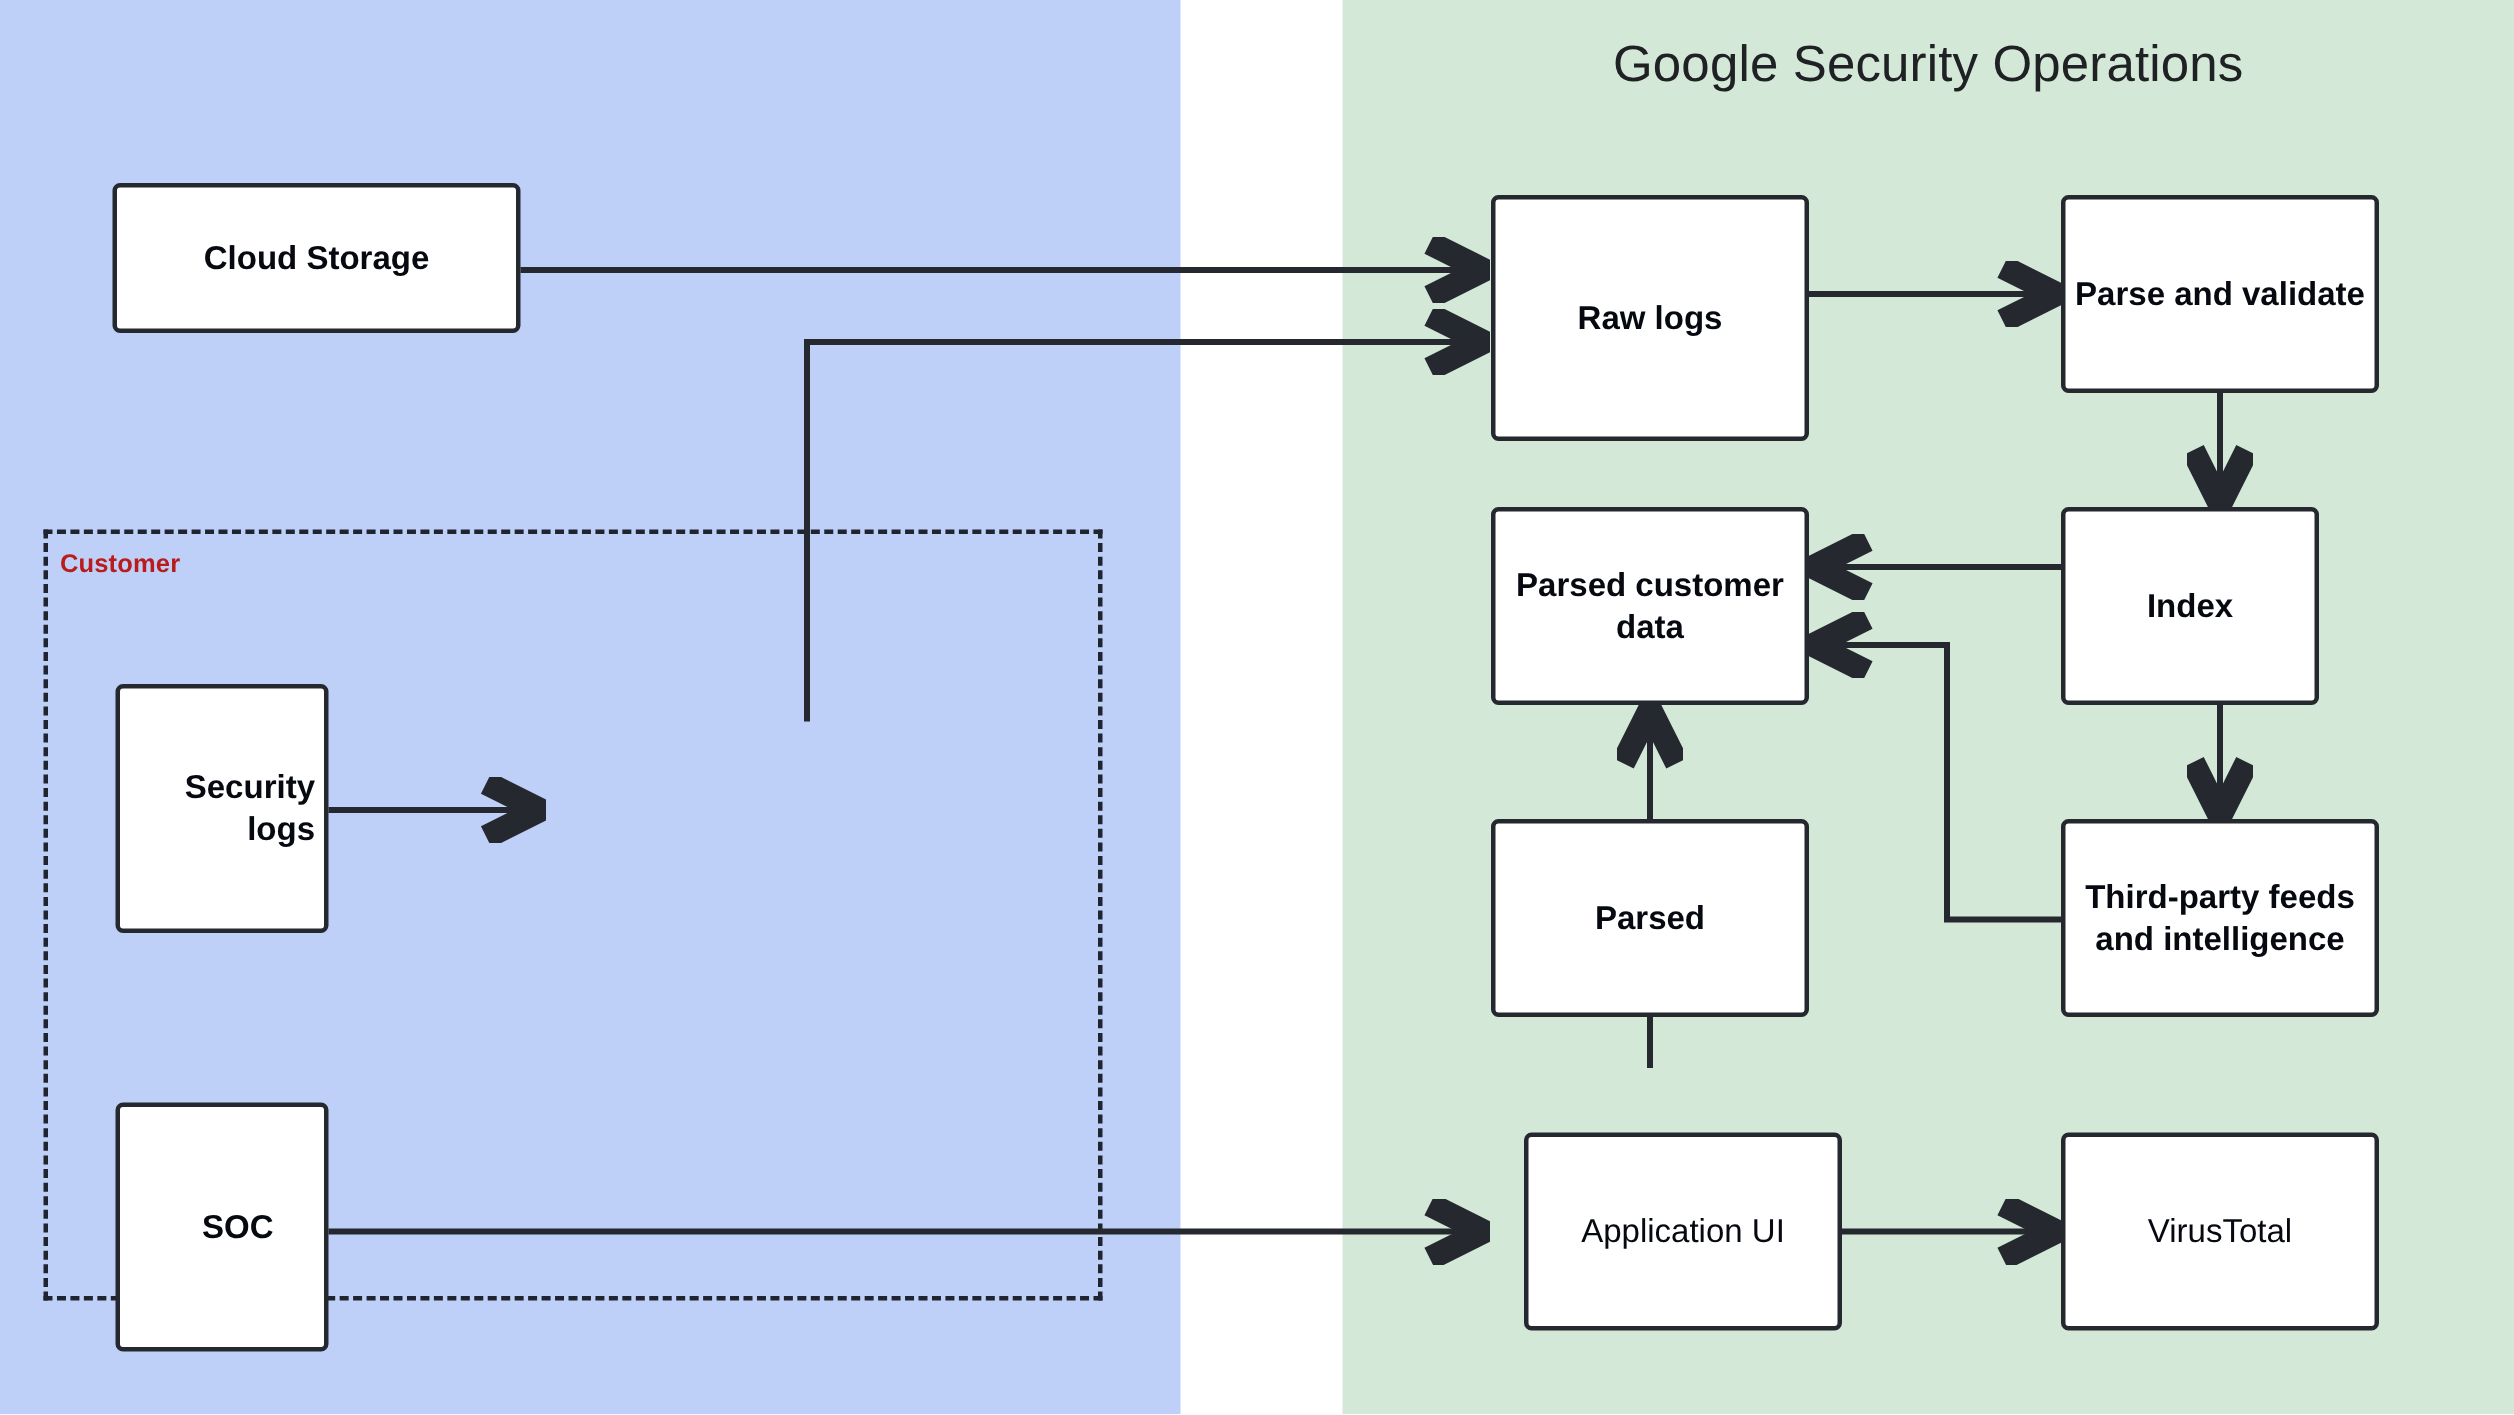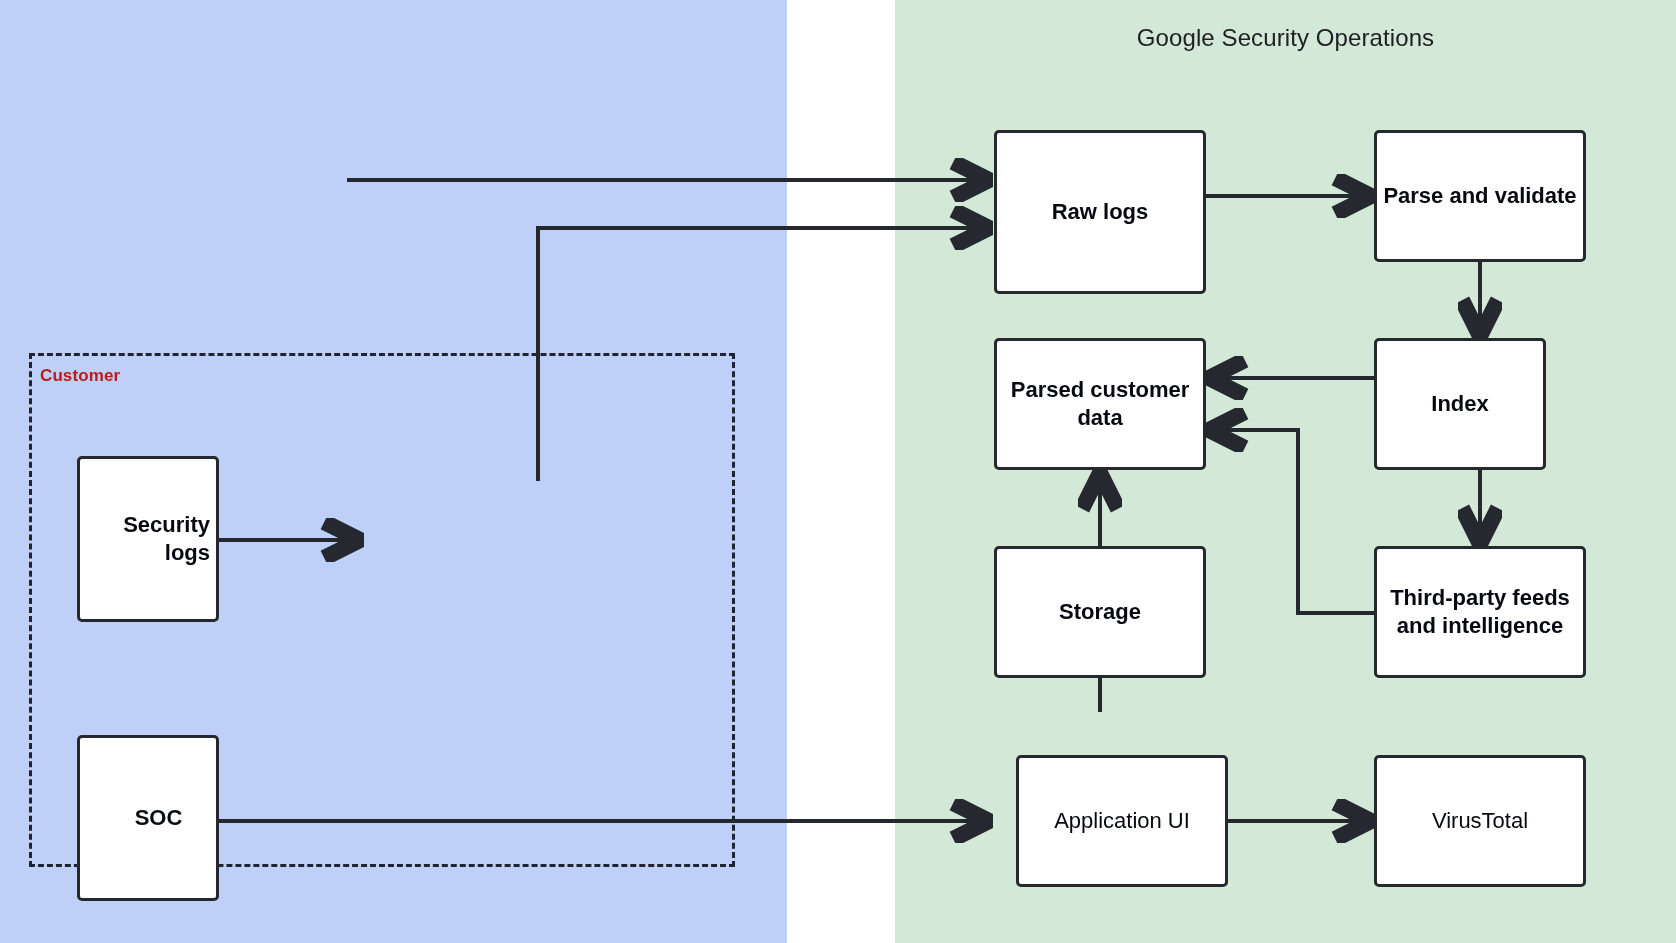--- a/index.html
+++ b/index.html
@@ -29,21 +29,21 @@
     left: 895px;
     width: 781px;
     background: #d4e8d8;
   }
   #panel-title {
     position: absolute;
     left: 895px;
     top: 24px;
     width: 781px;
     text-align: center;
-    font-size: 24px;
+    font-size: 34px;
     font-weight: 400;
     color: #202124;
     letter-spacing: 0.1px;
   }
   #customer-group {
     position: absolute;
     left: 29px;
     top: 353px;
     width: 706px;
     height: 514px;
@@ -132,35 +132,36 @@
 
     <path d="M1100,548 L1100,476" marker-end="url(#ah)"></path>
 
     <path d="M1100,712 L1100,640" marker-end="url(#ah)"></path>
 
     <path d="M219,821 L986,821" marker-end="url(#ah)"></path>
 
     <path d="M1206,821 L1368,821" marker-end="url(#ah)"></path>
   </svg>
 
+  <div class="node" style="left:75px; top:122px; width:272px; height:100px;">Cloud Storage</div>
 
   <div class="node" style="left:77px; top:456px; width:142px; height:166px;text-align:right;">Security logs</div>
 
 
   <div class="node" style="left:77px; top:735px; width:142px; height:166px;padding-left:27px;">SOC</div>
 
   <div class="node" style="left:994px; top:130px; width:212px; height:164px;">Raw logs</div>
 
   <div class="node" style="left:1374px; top:130px; width:212px; height:132px;">Parse and validate</div>
 
   <div class="node" style="left:1374px; top:338px; width:172px; height:132px;">Index</div>
 
   <div class="node" style="left:994px; top:338px; width:212px; height:132px;">Parsed customer data</div>
 
   <div class="node" style="left:1374px; top:546px; width:212px; height:132px;">Third-party feeds and intelligence</div>
 
-  <div class="node" style="left:994px; top:546px; width:212px; height:132px;">Storage</div>
+  <div class="node" style="left:994px; top:546px; width:212px; height:132px;">Parsed</div>
 
   <div class="node label-regular" style="left:1016px; top:755px; width:212px; height:132px;">Application UI</div>
 
   <div class="node label-regular" style="left:1374px; top:755px; width:212px; height:132px;">VirusTotal</div>
 
 </div>
 
 </body></html>

